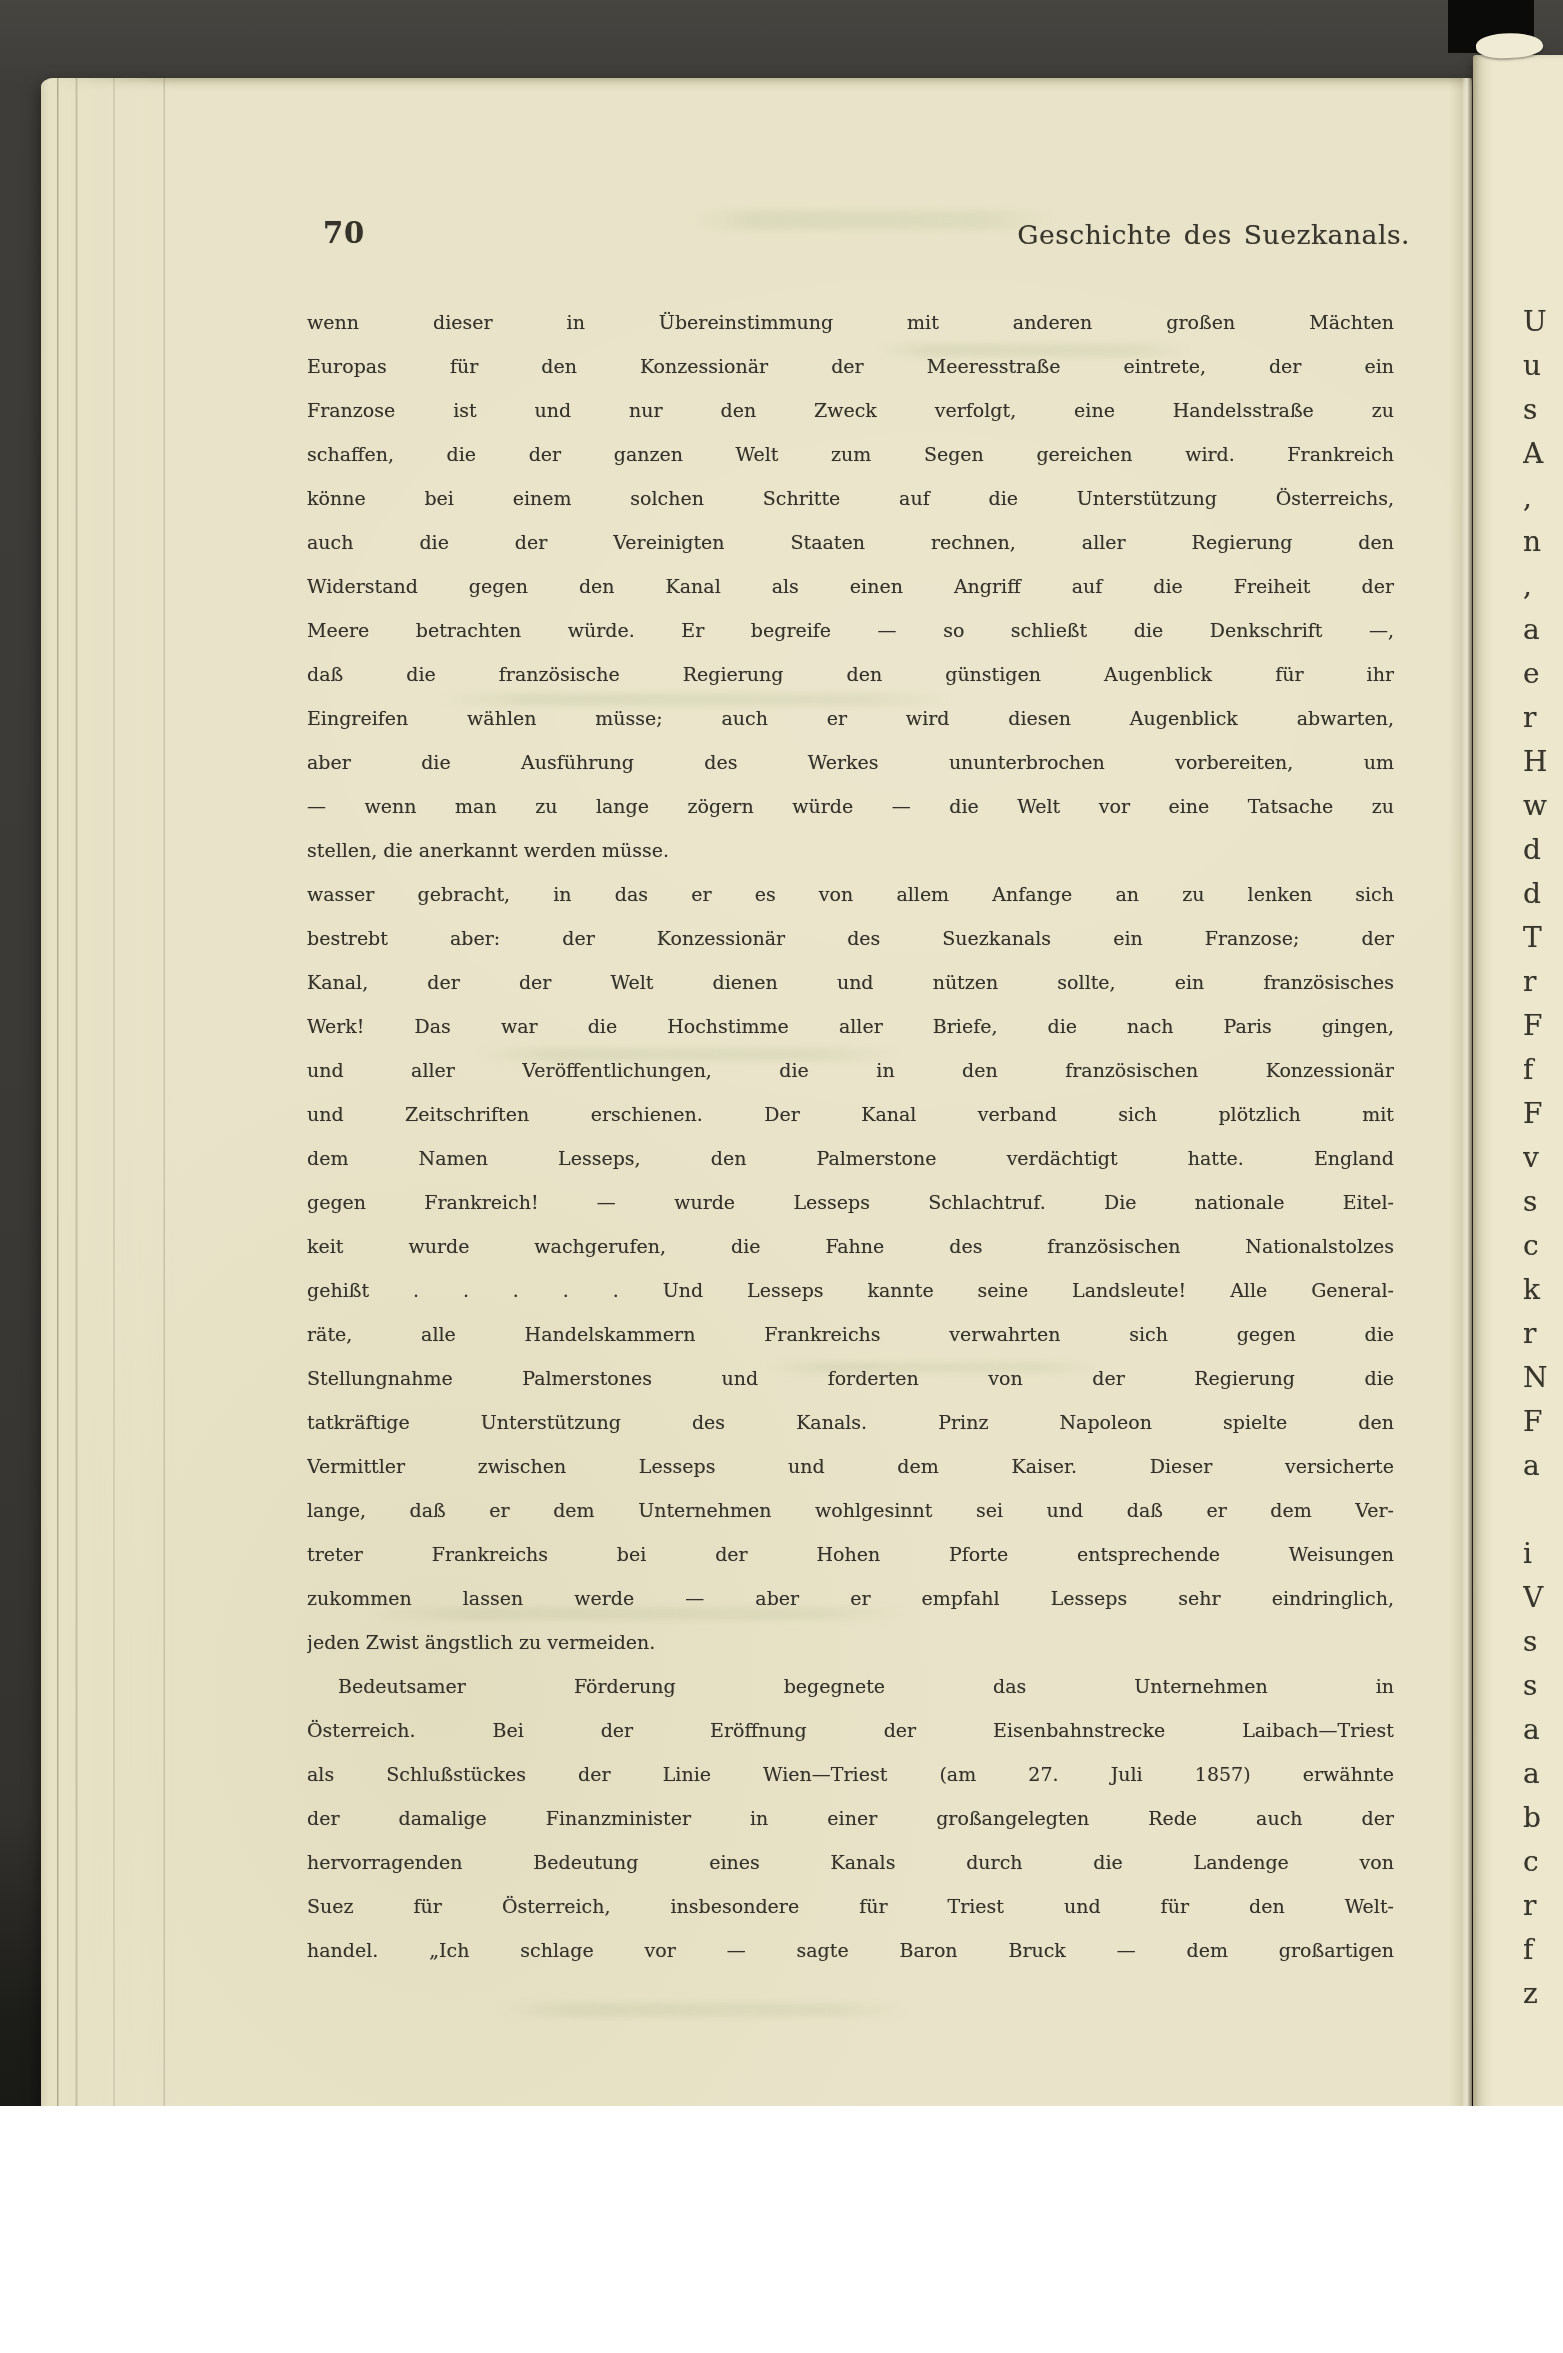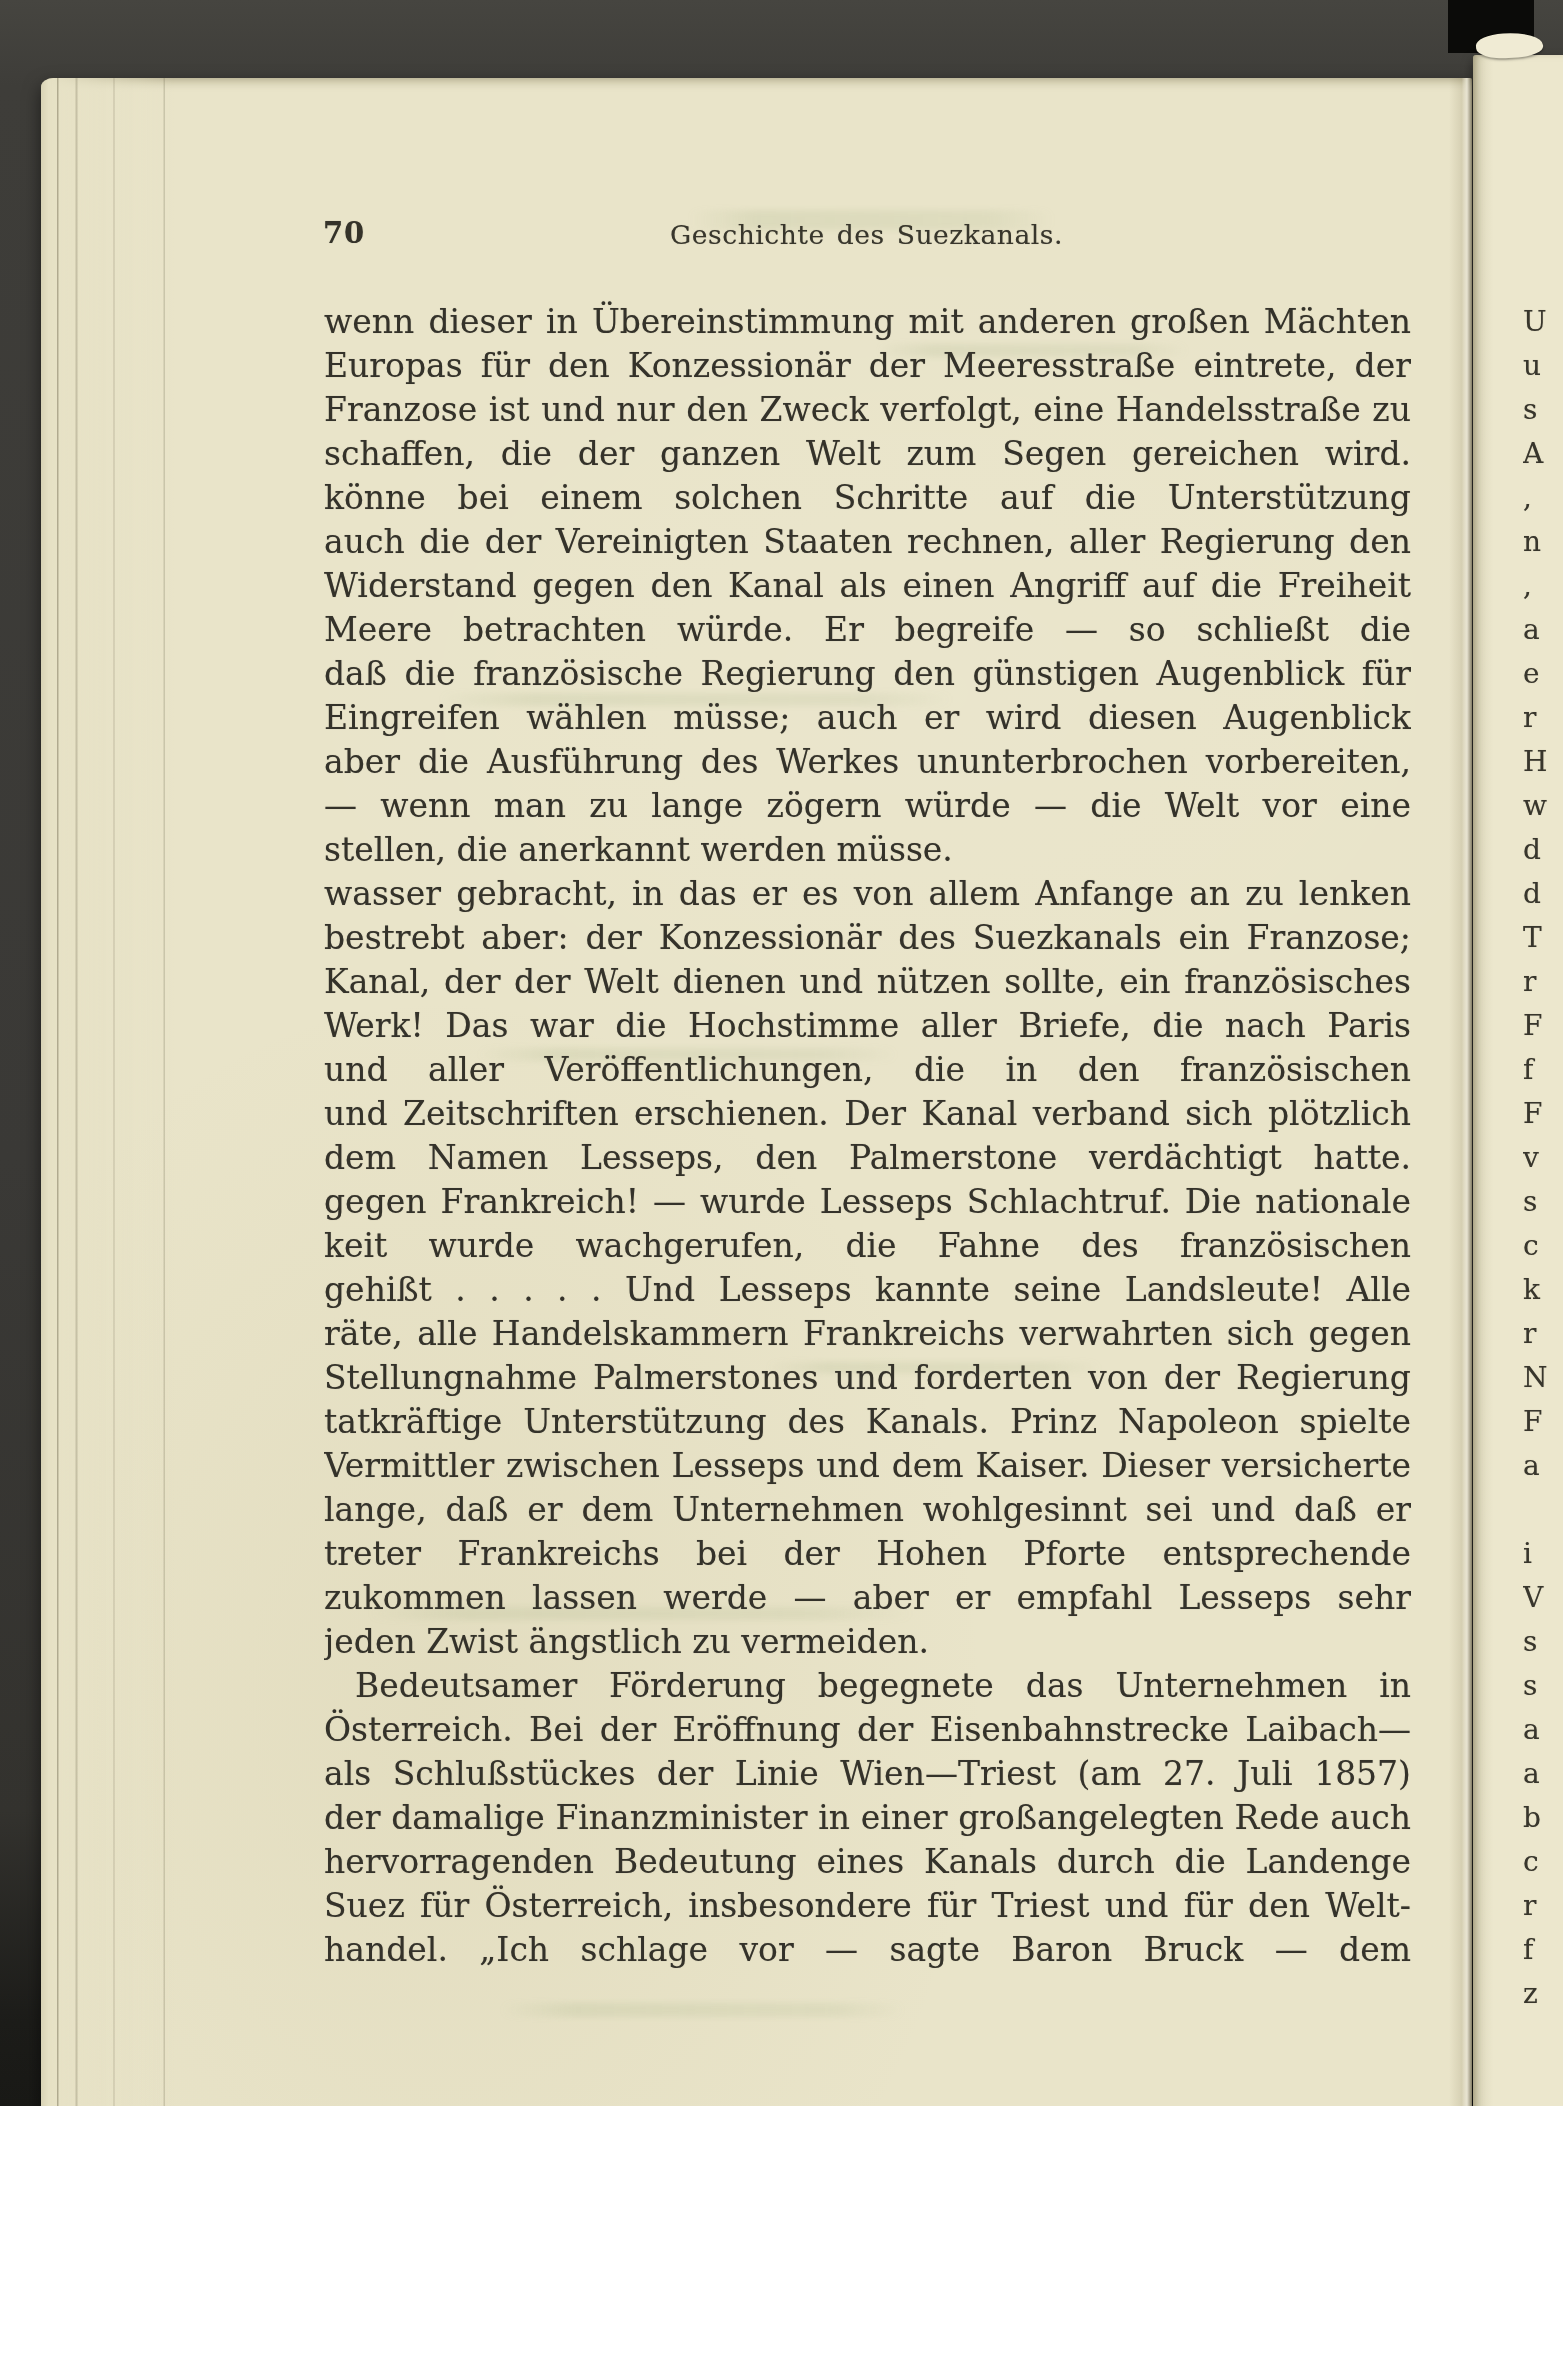--- a/index.html
+++ b/index.html
@@ -56,27 +56,27 @@
     box-shadow:0 4.7px 7.8px rgba(0,0,0,0.5);
   }
   .torn-chunk{position:absolute;background:#d9d4b8;border-radius:45% 55% 60% 50%;box-shadow:0 2.3px 3.9px rgba(0,0,0,0.45);}
   .edge-line-svg{position:absolute;}
   
   .page-number{
     position:absolute;left:323px;top:216px;font-size:29px;font-weight:bold;
     color:#35332a;letter-spacing:0.8px;text-shadow:0 0 0.8px rgba(53,51,42,0.45);
   }
   .running-title{
-    position:absolute;left:323px;top:219px;width:1087px;text-align:center;
+    position:absolute;left:323px;top:219px;width:1087px;text-align:right;
     font-size:26.6px;color:#38362c;letter-spacing:0.5px;word-spacing:3.1px;
     text-shadow:0 0 0.8px rgba(53,51,42,0.4);
   }
   .text-column{
-    position:absolute;left:324px;top:300px;width:1087px;
-    font-size:33px;line-height:44px;color:#34322a;
+    position:absolute;left:307px;top:300px;width:1087px;
+    font-size:19px;line-height:44px;color:#34322a;
     text-shadow:0 0 0.8px rgba(52,50,42,0.38);
   }
   .line{height:44px;text-align:justify;text-justify:inter-word;overflow:hidden;}
   .line.j::after{content:"";display:inline-block;width:100%;height:0;vertical-align:top;}
   .line.flush{text-align:left;}
   .line.indent{text-indent:31px;}
   .frag-column{
     position:absolute;left:1523px;top:300px;width:41px;
     font-size:28px;line-height:44px;color:#38362c;
     text-shadow:0 0 0.8px rgba(52,50,42,0.38);

